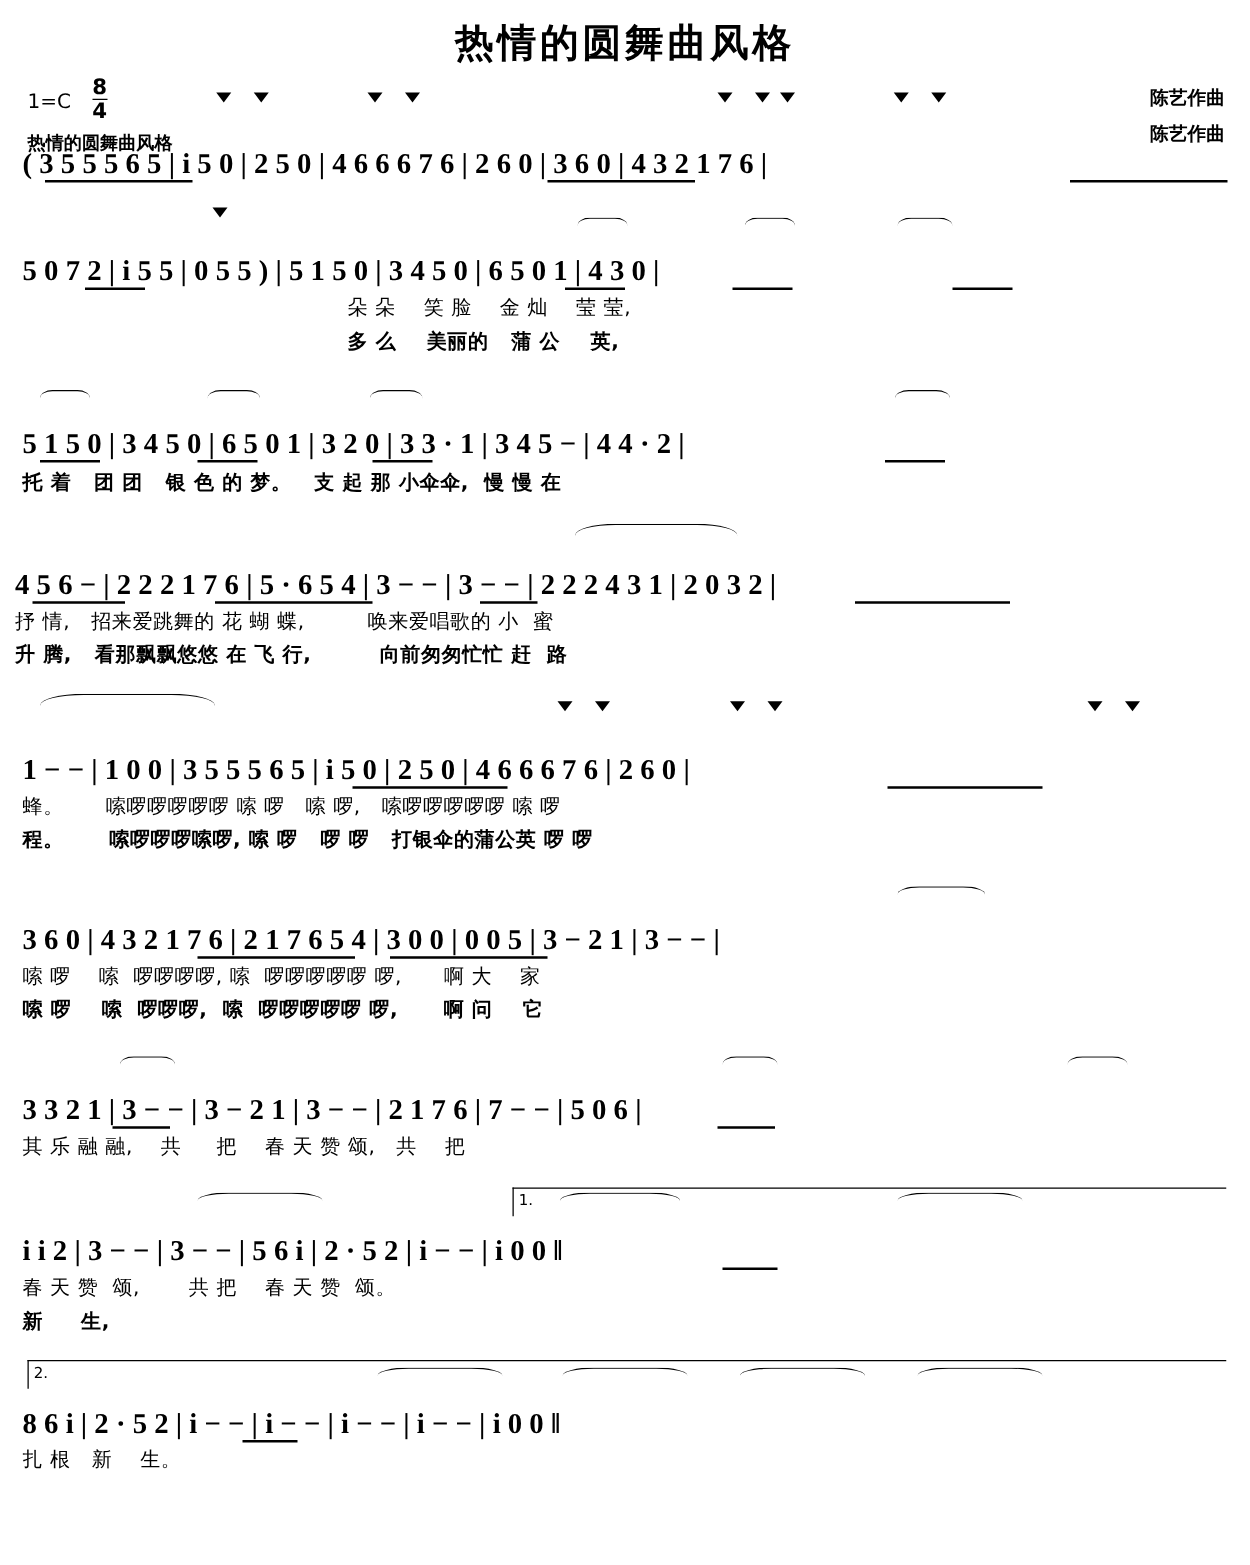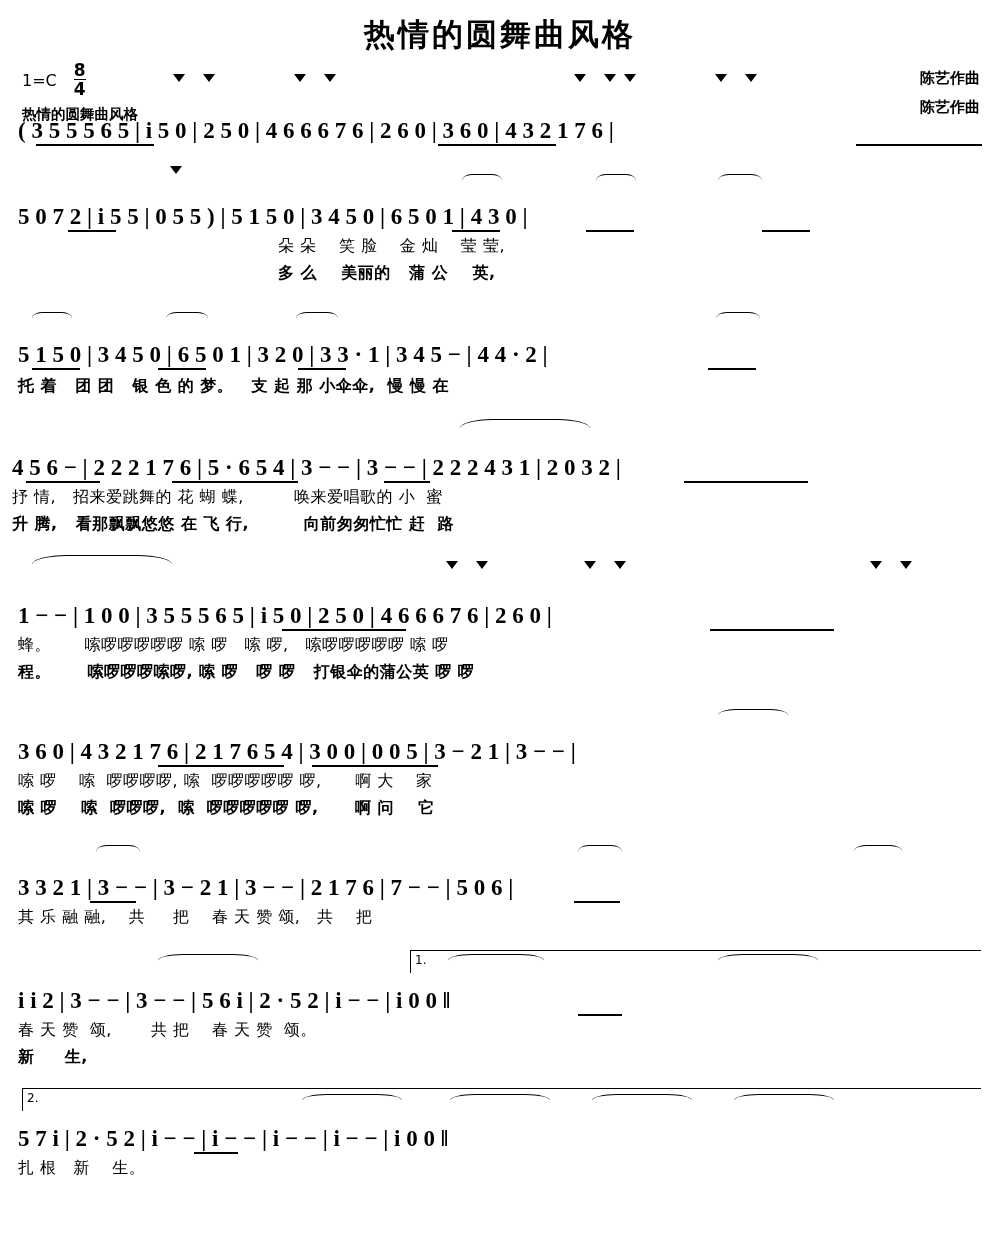--- a/index.html
+++ b/index.html
@@ -243,20 +243,20 @@
   <div class="system sysblock" style="margin-top:14px;">
     <div style="position:relative;height:26px;">
       <span class="bracket" style="left:4px;top:2px;width:958px;height:22px;">
         <span class="bnum">2.</span>
       </span>
       <span class="slur" style="left:284px;top:8px;width:100px;"></span>
       <span class="slur" style="left:432px;top:8px;width:100px;"></span>
       <span class="slur" style="left:574px;top:8px;width:100px;"></span>
       <span class="slur" style="left:716px;top:8px;width:100px;"></span>
     </div>
-    <div class="row notes">5 7 i | 2 · 5 2 | i − − | i − − | i − − | i − − | i 0 0 ‖</div>
+    <div class="row notes">8 6 i | 2 · 5 2 | i − − | i − − | i − − | i − − | i 0 0 ‖</div>
     <div style="position:relative;height:6px;">
       <span class="und" style="left:176px;top:0;width:44px;"></span>
     </div>
     <div class="lyrics">扎 根   新    生。</div>
   </div>
 
 </div>
 
 </body></html>

